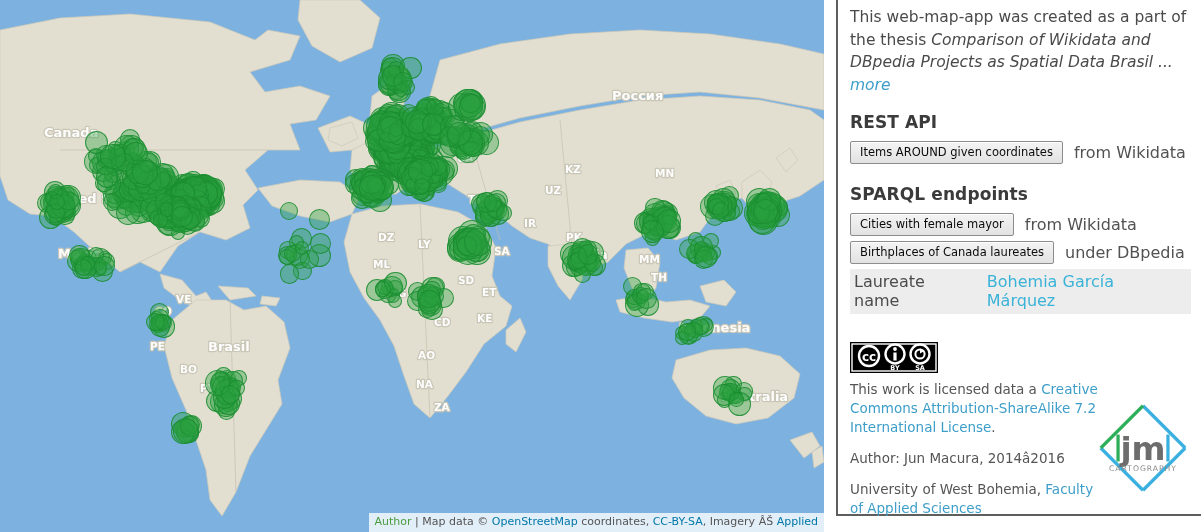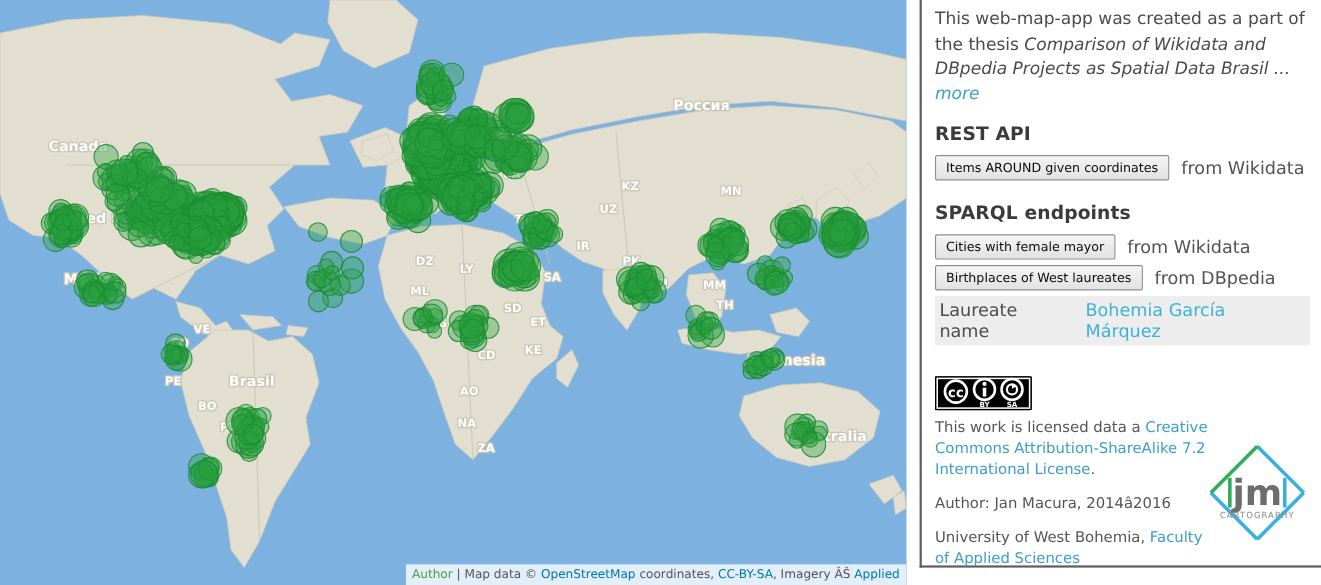--- a/index.html
+++ b/index.html
@@ -2259,22 +2259,22 @@
       <button class="btn">Items AROUND given coordinates</button>
       <span class="from">from Wikidata</span>
     </div>
 
     <h3 class="sec sec2">SPARQL endpoints</h3>
     <div class="row">
       <button class="btn">Cities with female mayor</button>
       <span class="from">from Wikidata</span>
     </div>
     <div class="row">
-      <button class="btn">Birthplaces of West laureates</button>
-      <span class="from">from DBpedia</span>
+      <button class="btn">Birthplaces of Canada laureates</button>
+      <span class="from">under DBpedia</span>
     </div>
 
     <div class="result">
       <span class="lab">Laureate name</span>
       <span class="val">Bohemia García Márquez</span>
     </div>
 
     <div class="cc">
       <svg width="88" height="31" viewBox="0 0 88 31">
         <rect x="0" y="0" width="88" height="31" fill="#000"></rect>
@@ -2287,21 +2287,21 @@
         <text x="45" y="28" font-size="6.5" font-weight="bold" fill="#fff" text-anchor="middle" font-family="DejaVu Sans, sans-serif">BY</text>
         <circle cx="70" cy="12" r="9.5" fill="none" stroke="#fff" stroke-width="2.4"></circle>
         <circle cx="70" cy="12" r="4.6" fill="none" stroke="#fff" stroke-width="2"></circle>
         <path d="M70,6.6 L74,9.2 L70,11.4 Z" fill="#fff"></path>
         <text x="70" y="28" font-size="6.5" font-weight="bold" fill="#fff" text-anchor="middle" font-family="DejaVu Sans, sans-serif">SA</text>
       </svg>
     </div>
 
     <p class="lic"><span>This work is licensed data a </span><a href="#">Creative Commons Attribution-ShareAlike 7.2 International License</a><span>.</span></p>
 
-    <p class="meta">Author: Jan Macura, 2014â2016</p>
+    <p class="meta">Author: Jun Macura, 2014â2016</p>
 
     <p class="meta"><span>University of West Bohemia, </span><a href="#">Faculty of Applied Sciences</a></p>
 
     <svg class="logo" viewBox="0 0 100 100">
       <path d="M50,6 L94,50" stroke="#3ab0e0" stroke-width="3.4" fill="none"></path>
       <path d="M94,50 L50,94" stroke="#3ab0e0" stroke-width="3.4" fill="none"></path>
       <path d="M50,94 L6,50" stroke="#3ab0e0" stroke-width="3.4" fill="none"></path>
       <path d="M6,50 L50,6" stroke="#2fae5a" stroke-width="3.4" fill="none"></path>
       <path d="M24,36 L24,64" stroke="#2fae5a" stroke-width="3.4" fill="none"></path>
       <path d="M76,36 L76,64" stroke="#3ab0e0" stroke-width="3.4" fill="none"></path>

